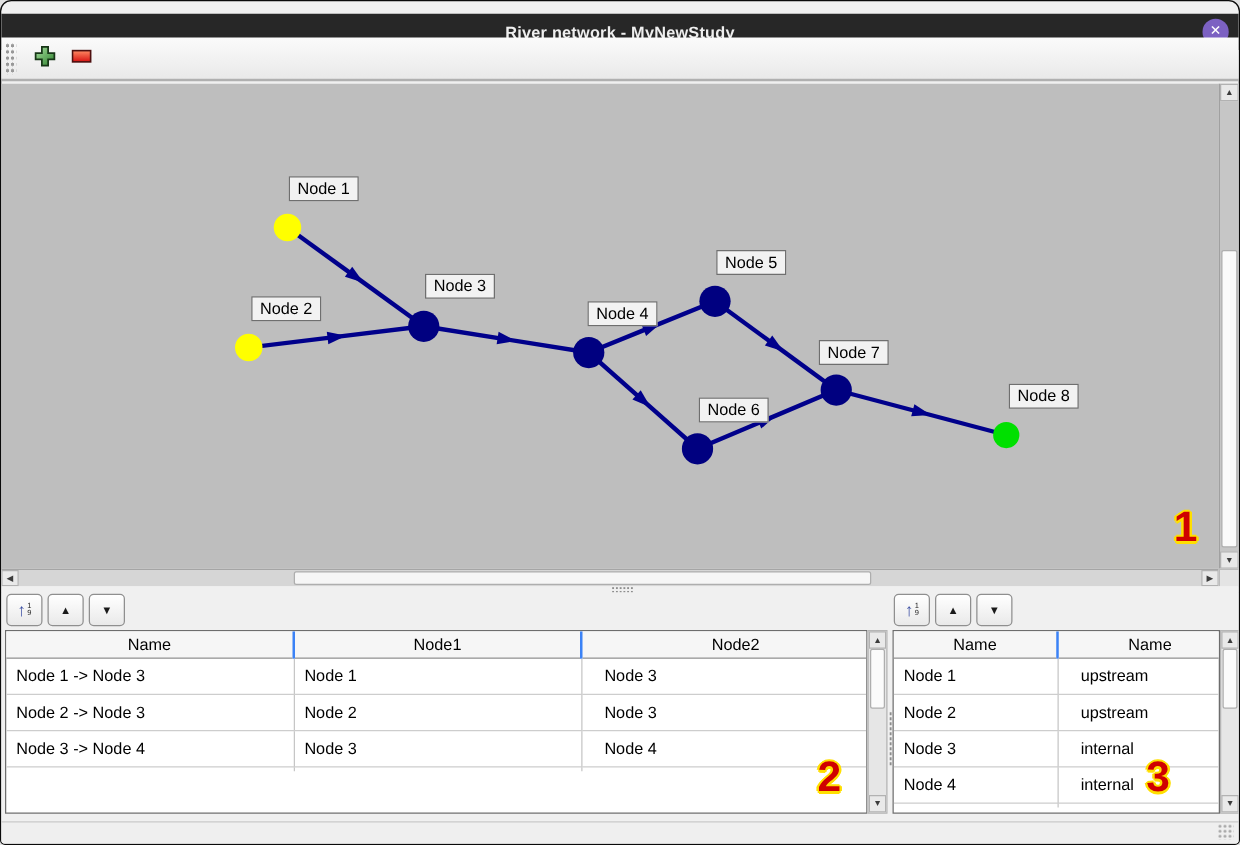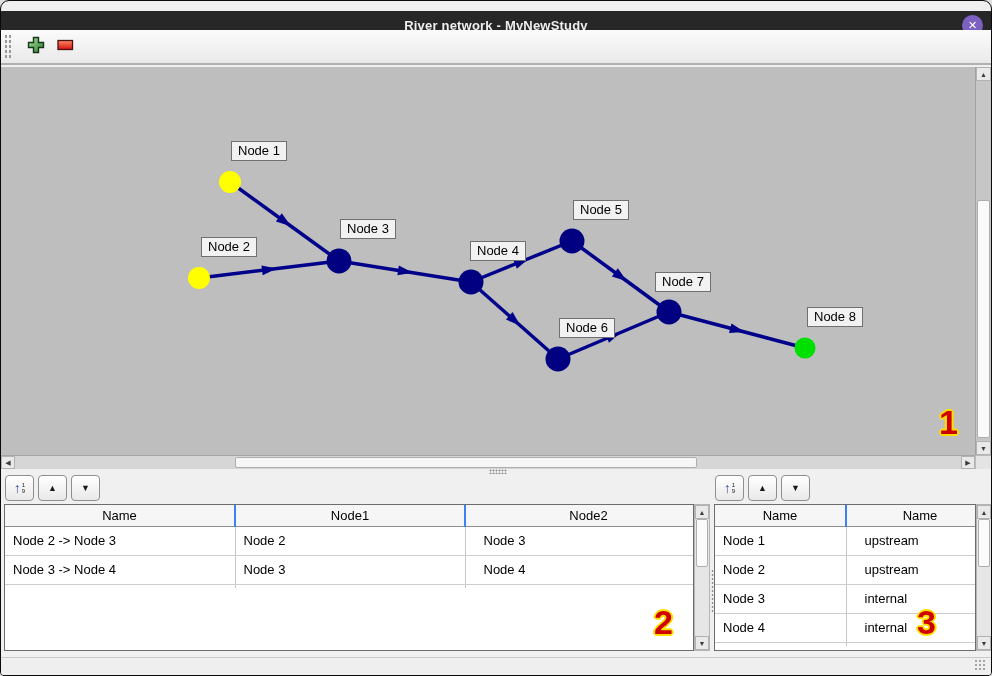--- a/index.html
+++ b/index.html
@@ -220,20 +220,25 @@
           </colgroup>
         <thead>
           <tr>
             <th>Name</th>
             <th>Node1</th>
             <th>Node2</th>
           </tr>
         </thead>
         <tbody id="left-tbody">
             <tr>
+              <td>Node 1 -&gt; Node 3</td>
+              <td>Node 1</td>
+              <td>Node 3</td>
+            </tr>
+            <tr>
               <td>Node 2 -&gt; Node 3</td>
               <td>Node 2</td>
               <td>Node 3</td>
             </tr>
             <tr>
               <td>Node 3 -&gt; Node 4</td>
               <td>Node 3</td>
               <td>Node 4</td>
             </tr>
             <tr class="filler">

